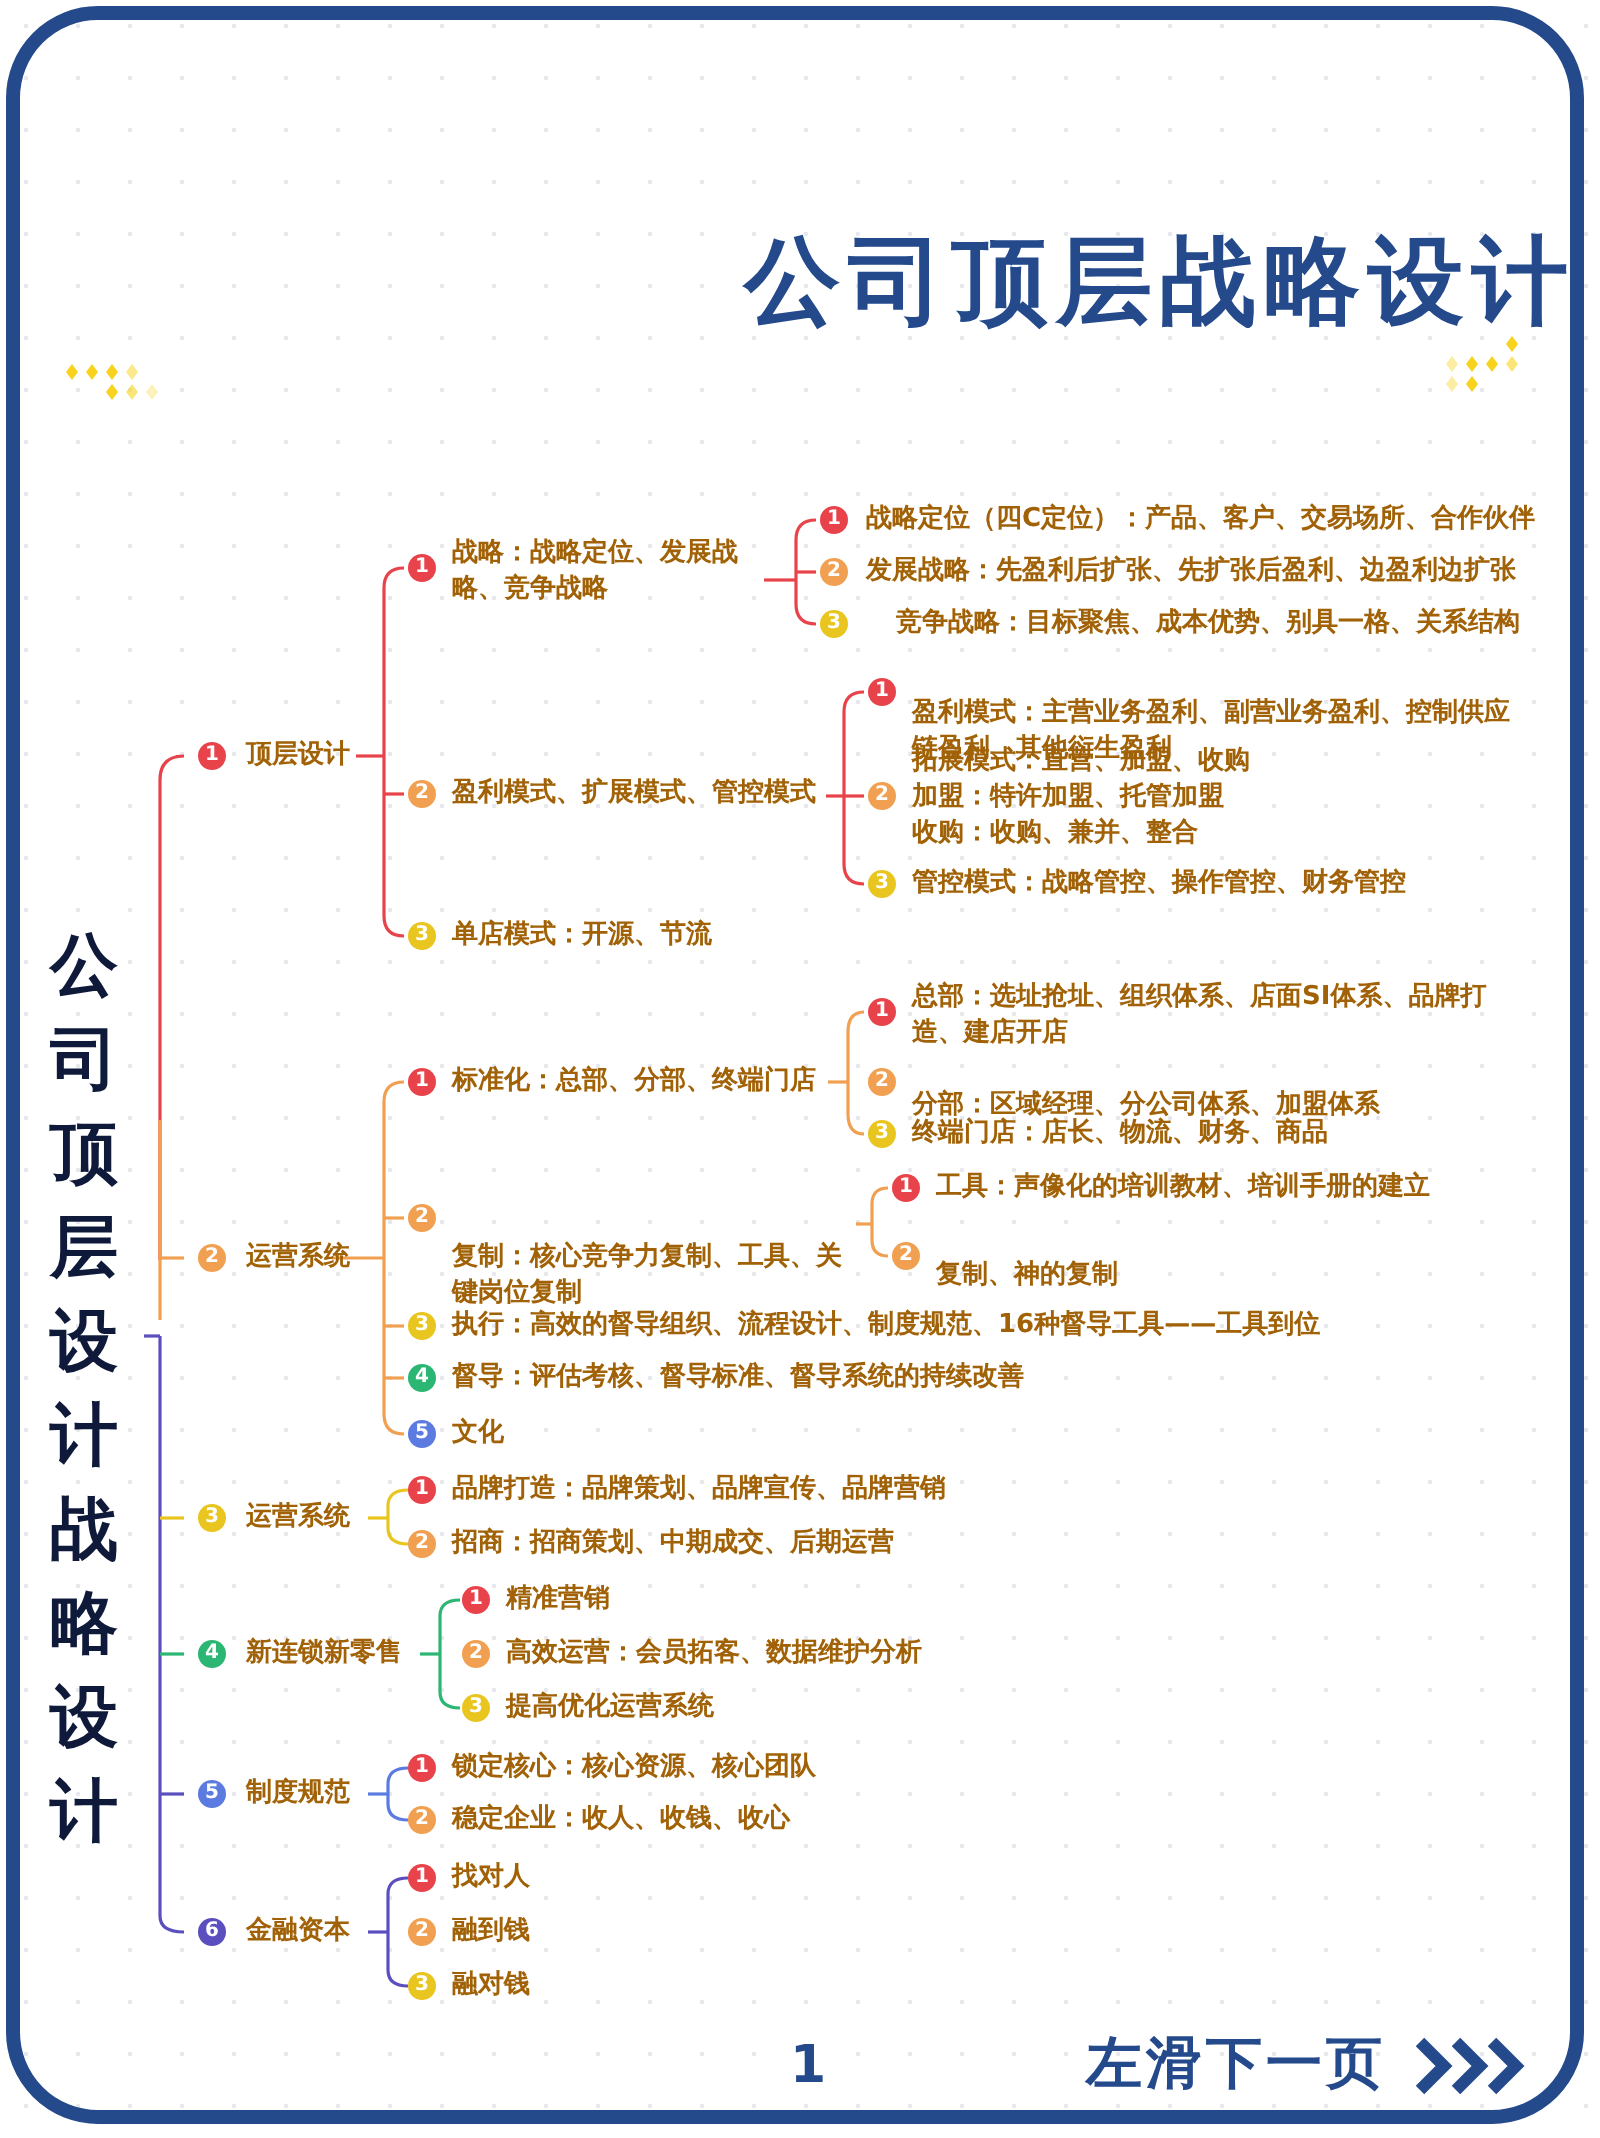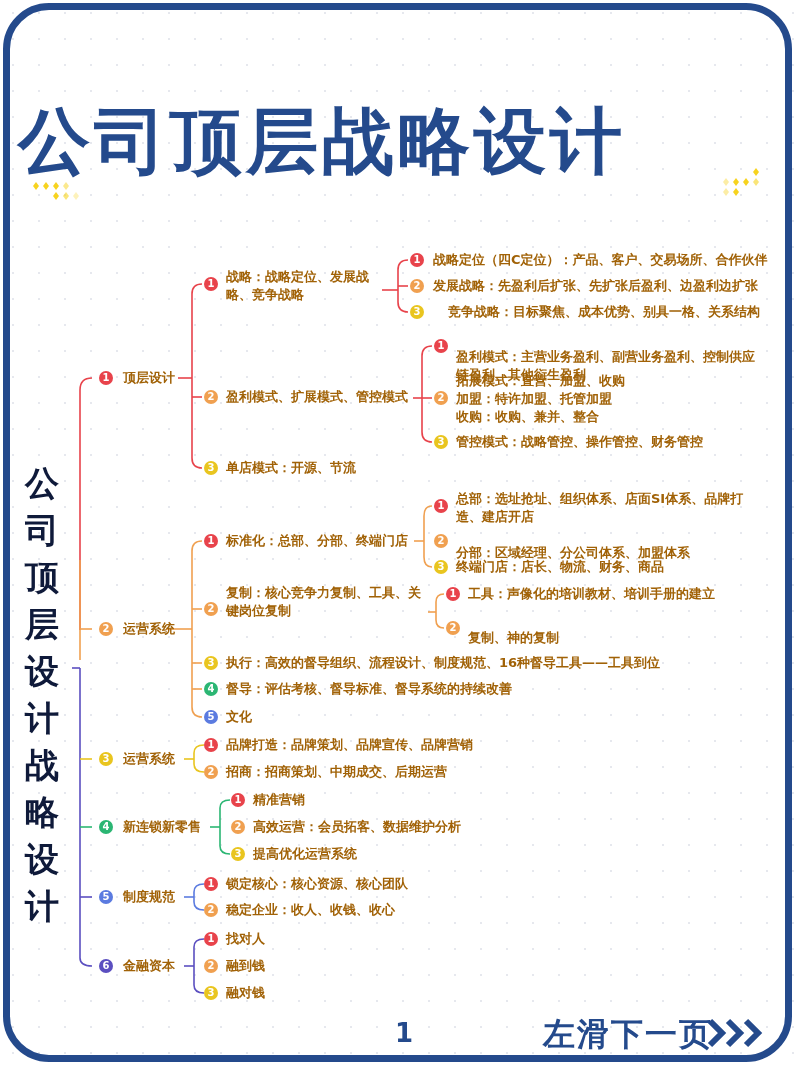--- a/index.html
+++ b/index.html
@@ -3,33 +3,33 @@
 <meta charset="utf-8">
 <style>
   html,body{margin:0;padding:0;}
   body{width:800px;height:1069px;position:relative;overflow:hidden;background:#ffffff;
     font-family:"DejaVu Sans","Liberation Sans",sans-serif;color:#1a1a1a;}
   .bg-grid{position:absolute;left:0;top:0;width:800px;height:1069px;
     background-image:radial-gradient(circle,#e6e8ee 1px,transparent 1.2px);
     background-size:26px 26px;}
   .frame{position:absolute;left:3px;top:3px;width:775px;height:1045px;
     border:7px solid #244a8c;border-radius:46px;}
-  .title{position:absolute;left:18px;top:96px;width:770px;text-align:left;
-    font-size:72px;font-weight:bold;color:#244a8c;letter-spacing:4px;line-height:90px;
+  .title{position:absolute;left:18px;top:96px;width:770px;text-align:right;
+    font-size:48px;font-weight:bold;color:#244a8c;letter-spacing:4px;line-height:90px;
     font-family:"DejaVu Sans",sans-serif;}
   .sparkle{position:absolute;}
   .vtitle{position:absolute;left:18px;top:460px;width:48px;font-size:34px;font-weight:bold;
     color:#0f1a3a;line-height:47px;text-align:center;}
   .vtitle span{display:block;}
   svg.lines{position:absolute;left:0;top:0;width:800px;height:1069px;}
   .badge{position:absolute;width:14px;height:14px;border-radius:50%;color:#fff;
     font-size:10px;font-weight:bold;line-height:14px;text-align:center;font-family:"DejaVu Sans",sans-serif;}
   .lbl{position:absolute;font-size:13px;font-weight:bold;line-height:18px;white-space:nowrap;color:#a16207;}
   .page-num{position:absolute;left:395px;top:1018px;font-size:26px;color:#244a8c;font-weight:bold;}
-  .next{position:absolute;left:543px;top:1013px;font-size:32px;font-weight:bold;color:#244a8c;letter-spacing:2px;}
+  .next{position:absolute;left:543px;top:1013px;font-size:28px;font-weight:bold;color:#244a8c;letter-spacing:2px;}
   .chev{position:absolute;top:1016px;}
 </style>
 </head>
 <body>
 
 <div class="bg-grid"></div>
 <div class="frame"></div>
 
 <svg class="sparkle" style="left:30px;top:178px" width="60" height="28">
   <g fill="#f7d31e">
@@ -162,21 +162,21 @@
 <div class="lbl" style="left:226px;top:532px">标准化：总部、分部、终端门店</div>
 
 <div class="badge" style="left:434px;top:499px;background:#e8434b">1</div>
 <div class="lbl" style="left:456px;top:490px"><span>总部：选址抢址、组织体系、店面SI体系、品牌打</span><br><span>造、建店开店</span></div>
 <div class="badge" style="left:434px;top:534px;background:#f0a050">2</div>
 <div class="lbl" style="left:456px;top:544px">分部：区域经理、分公司体系、加盟体系</div>
 <div class="badge" style="left:434px;top:560px;background:#e9c51f">3</div>
 <div class="lbl" style="left:456px;top:558px">终端门店：店长、物流、财务、商品</div>
 
 <div class="badge" style="left:204px;top:602px;background:#f0a050">2</div>
-<div class="lbl" style="left:226px;top:584px"><span>复制：核心竞争力复制、工具、关</span><br><span>键岗位复制</span></div>
+<div class="lbl" style="left:226px;top:620px"><span>复制：核心竞争力复制、工具、关</span><br><span>键岗位复制</span></div>
 
 <div class="badge" style="left:446px;top:587px;background:#e8434b">1</div>
 <div class="lbl" style="left:468px;top:585px">工具：声像化的培训教材、培训手册的建立</div>
 <div class="badge" style="left:446px;top:621px;background:#f0a050">2</div>
 <div class="lbl" style="left:468px;top:611px"><br><span>复制、神的复制</span></div>
 
 <div class="badge" style="left:204px;top:656px;background:#e9c51f">3</div>
 <div class="lbl" style="left:226px;top:654px">执行：高效的督导组织、流程设计、制度规范、16种督导工具——工具到位</div>
 <div class="badge" style="left:204px;top:682px;background:#2bb673">4</div>
 <div class="lbl" style="left:226px;top:680px">督导：评估考核、督导标准、督导系统的持续改善</div>

